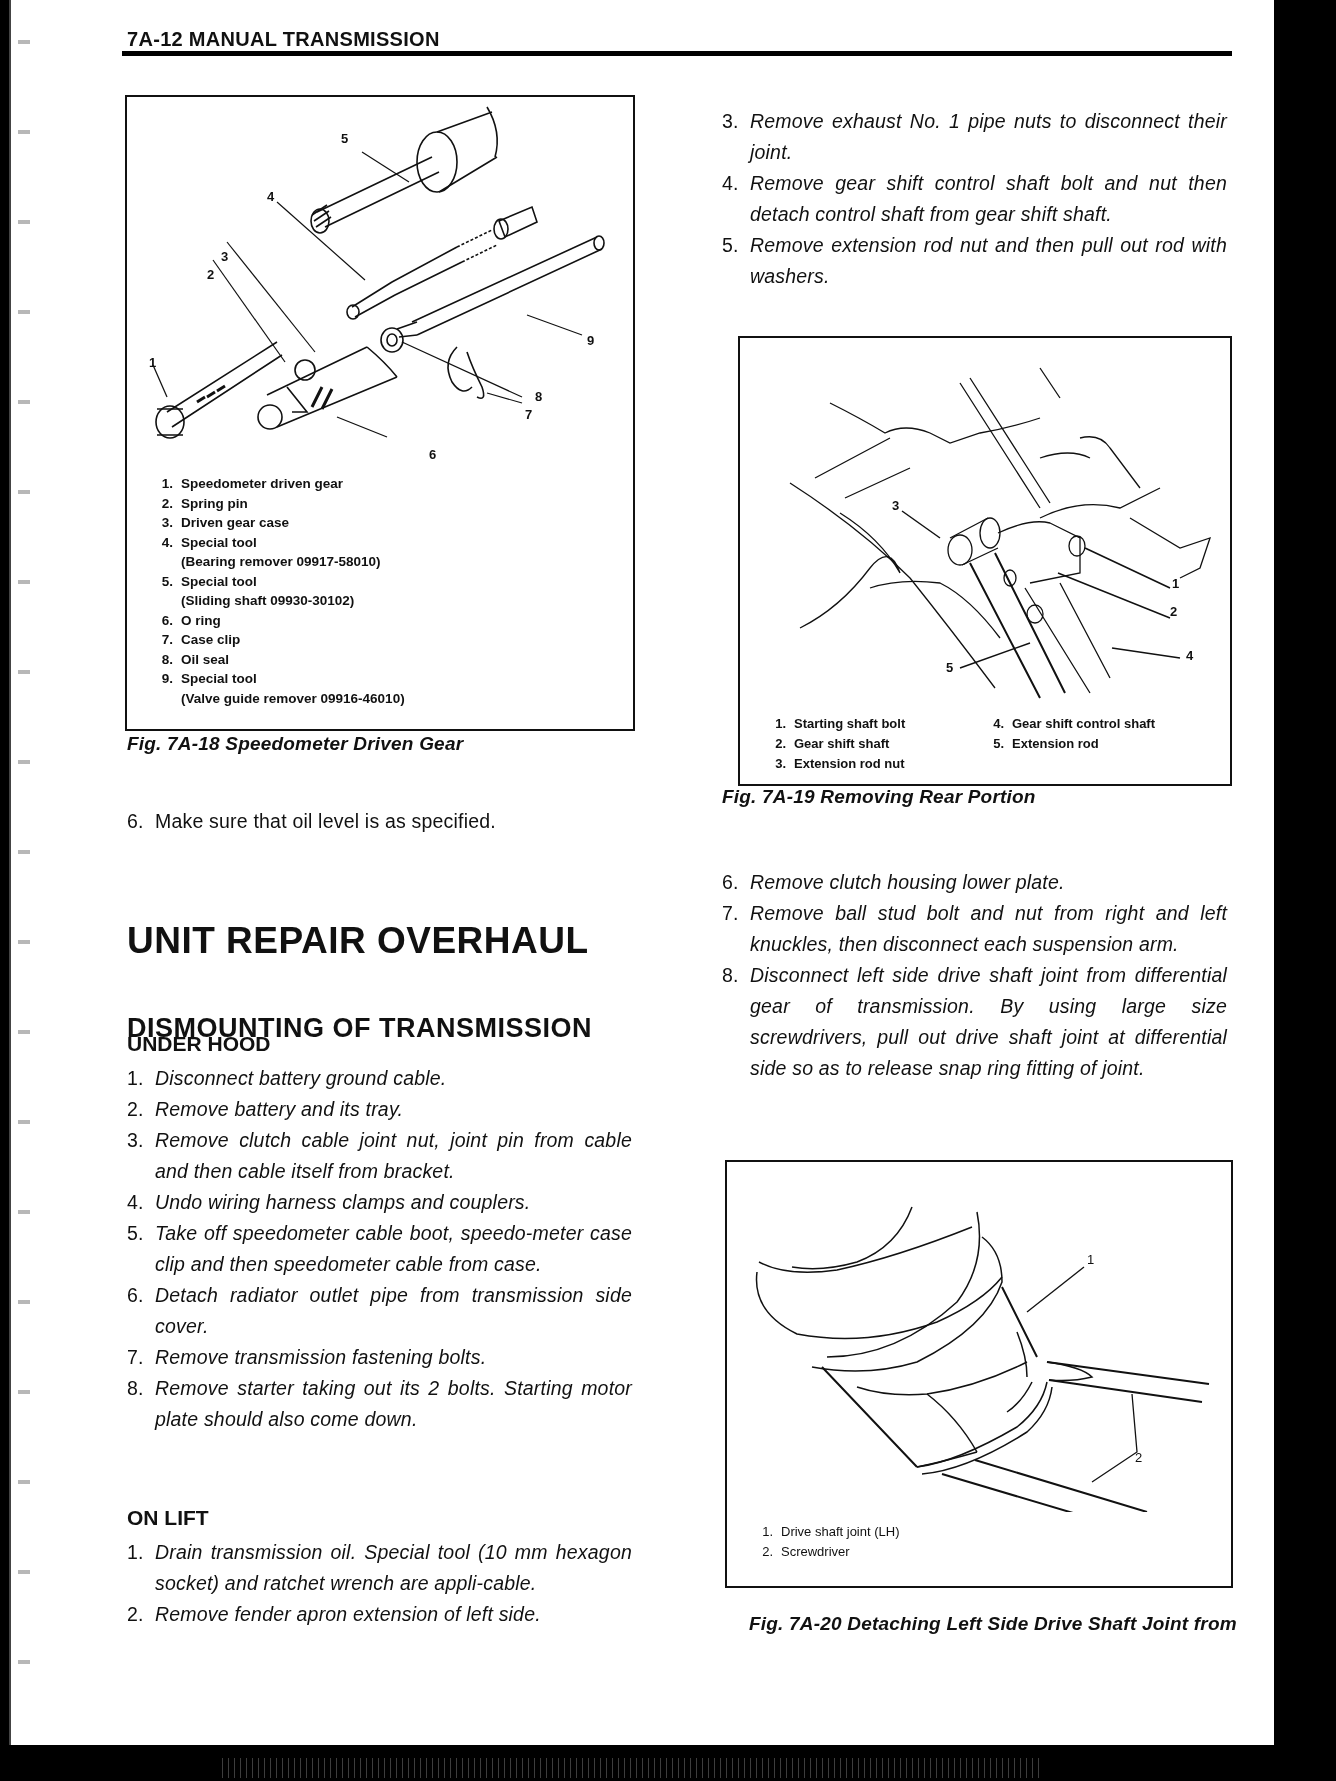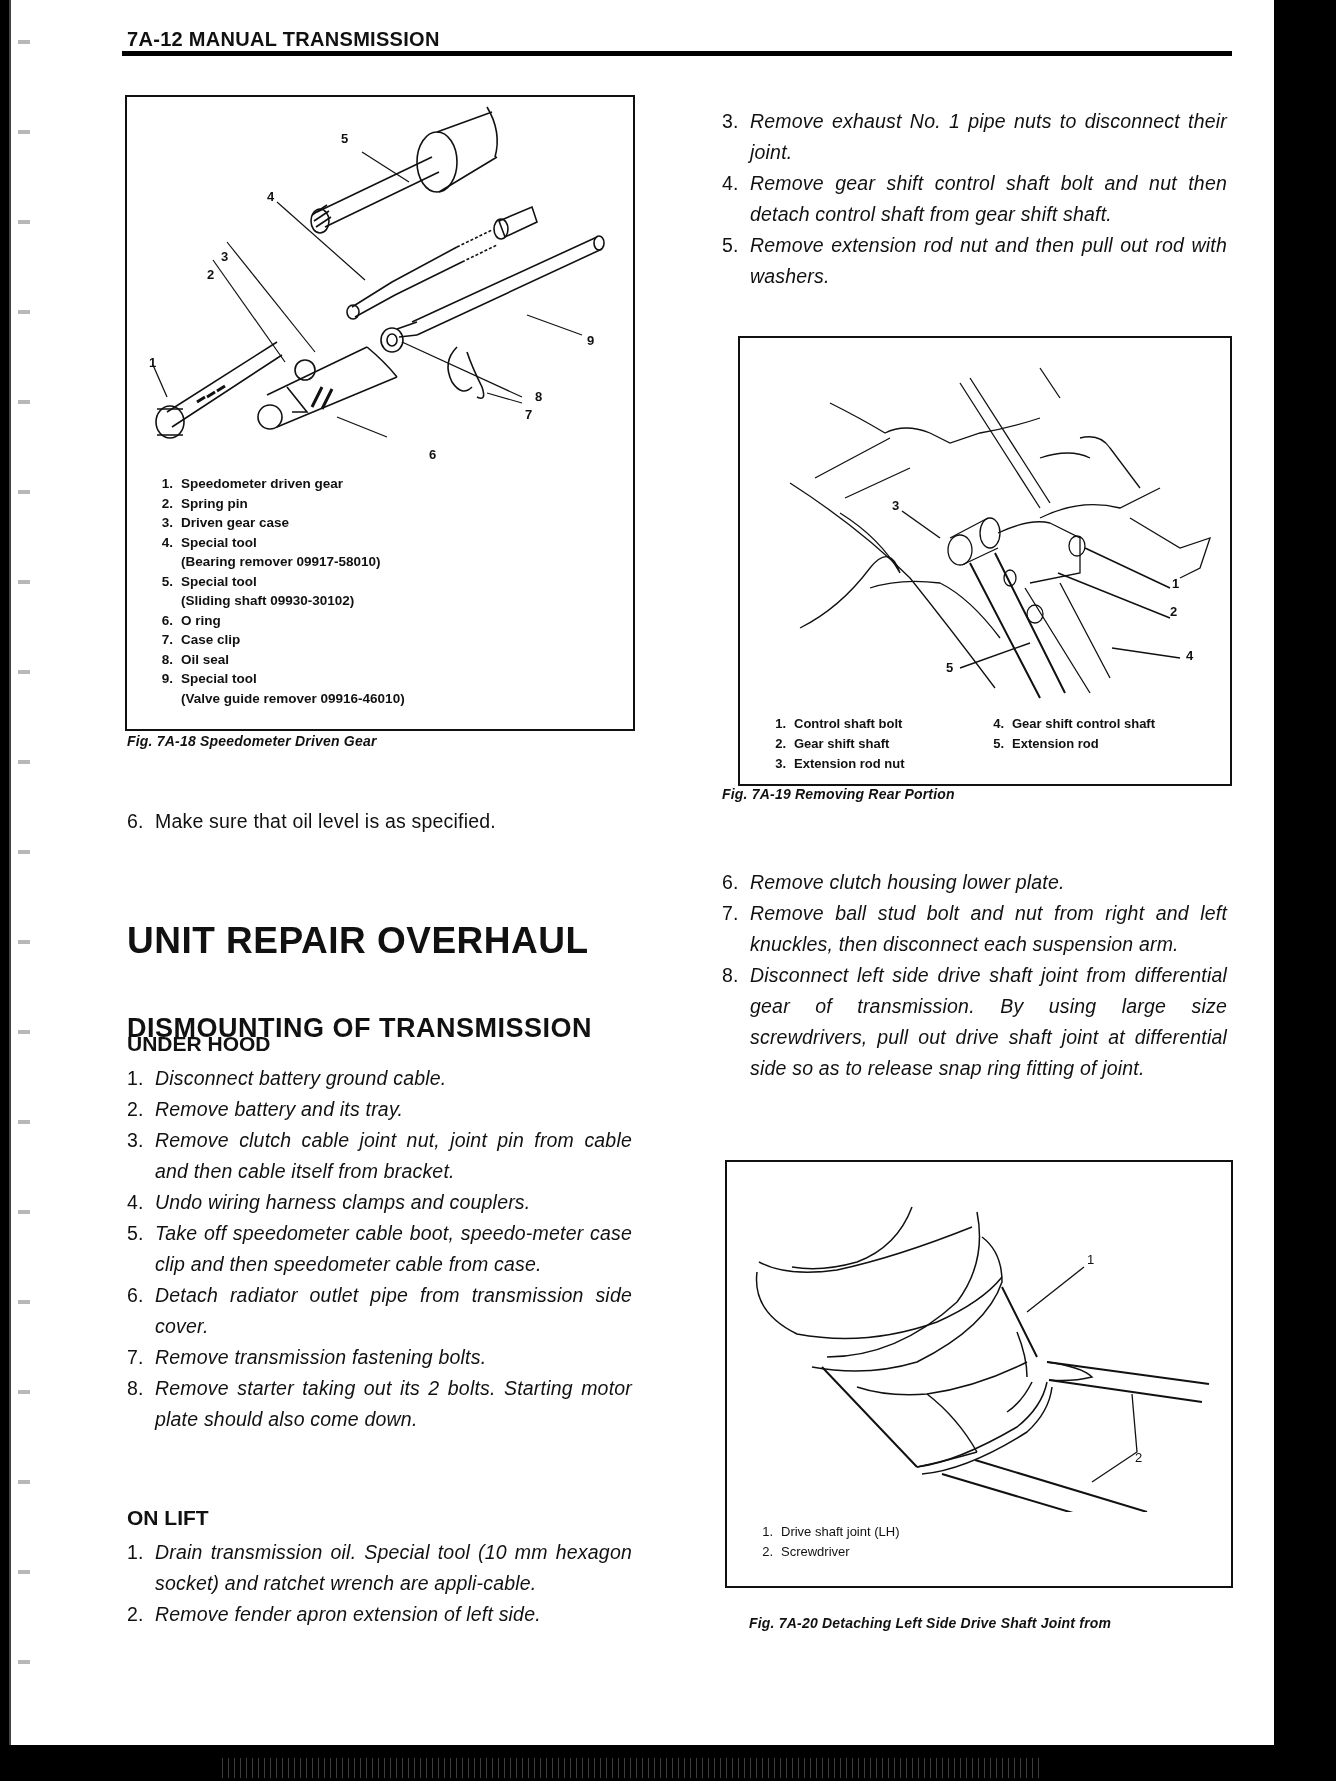--- a/index.html
+++ b/index.html
@@ -57,21 +57,21 @@
   .fig18 .legend { left: 20px; top: 377px; }
   .fig19 .legend { left: 20px; top: 376px; font-size: 13px; line-height: 20px; }
   .fig19 .legend-col2 { left: 238px; }
   .fig20 .legend { left: 20px; top: 360px; font-size: 13px; line-height: 20px; font-weight: normal; }
 
   .callout {
     position: absolute; font-size: 13px; font-weight: bold;
   }
 
   .caption {
-    position: absolute; font-style: italic; font-size: 14px; font-weight: bold; letter-spacing: .2px;
+    position: absolute; font-style: italic; font-size: 19px; font-weight: bold; letter-spacing: .2px;
   }
   .cap18 { left: 127px; top: 733px; }
   .cap19 { left: 722px; top: 786px; }
   .cap20 { left: 725px; top: 1612px; line-height: 23px; margin-left: 24px; }
   .cap20 .indent { padding-left: 108px; display: block; }
 
   .steps {
     position: absolute; font-size: 19.5px; line-height: 31px; letter-spacing: .2px;
   }
   .steps .step { display: flex; }
@@ -307,21 +307,21 @@
   </svg>
   <span class="callout" style="left:152px;top:160px">3</span>
   <span class="callout" style="left:432px;top:238px">1</span>
   <span class="callout" style="left:430px;top:266px">2</span>
   <span class="callout" style="left:446px;top:310px">4</span>
   <span class="callout" style="left:206px;top:322px">5</span>
 
   <div class="legend">
     <div class="row">
         <span class="num">1.</span>
-        <span>Control shaft bolt</span>
+        <span>Starting shaft bolt</span>
       </div>
     <div class="row">
         <span class="num">2.</span>
         <span>Gear shift shaft</span>
       </div>
     <div class="row">
         <span class="num">3.</span>
         <span>Extension rod nut</span>
       </div>
   </div>

